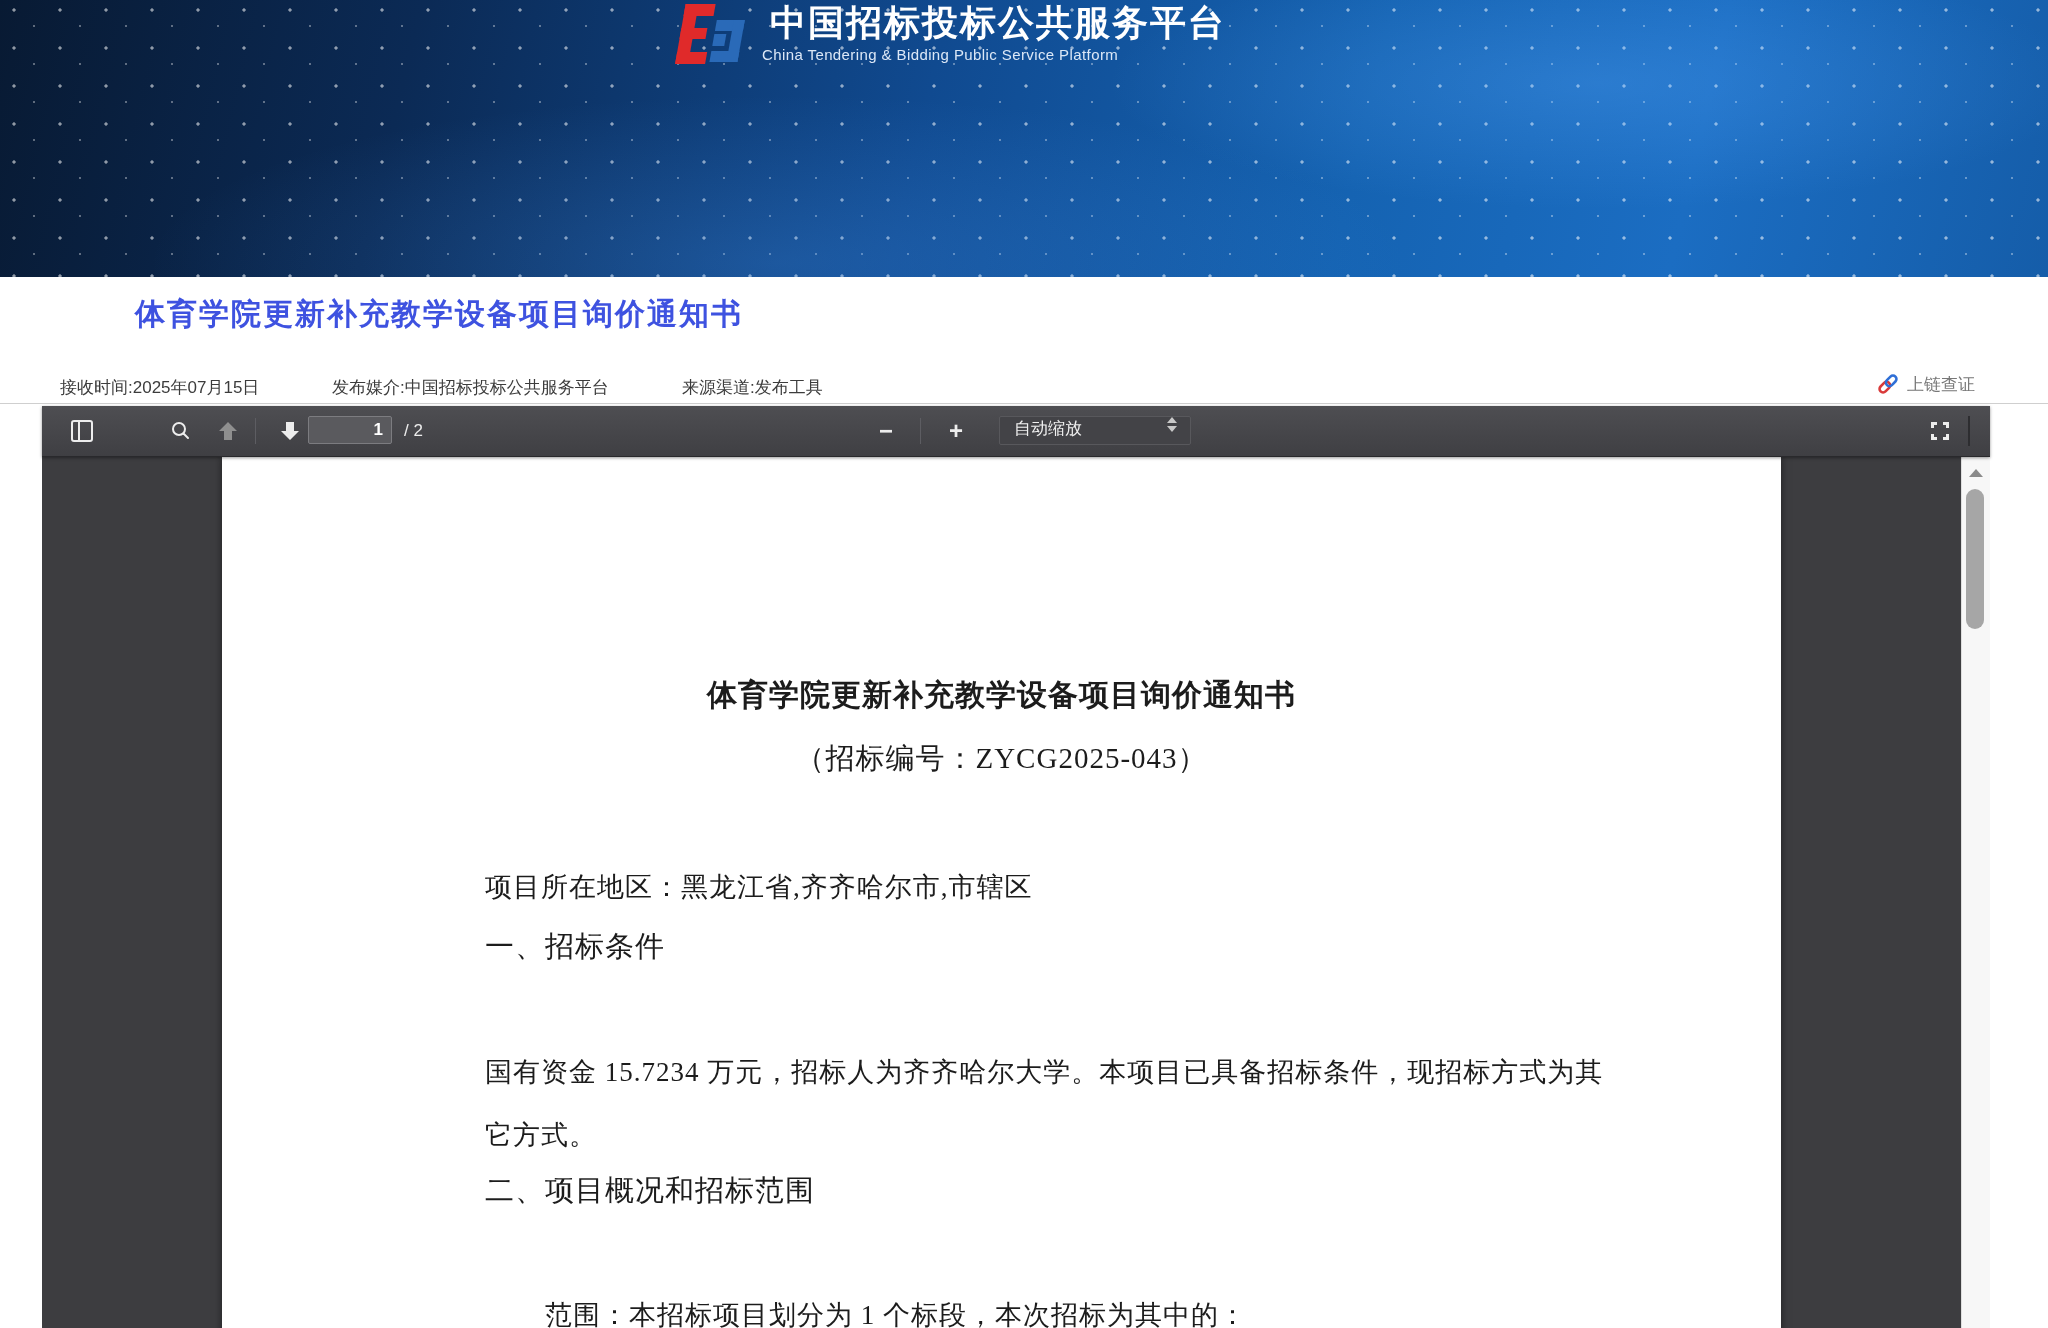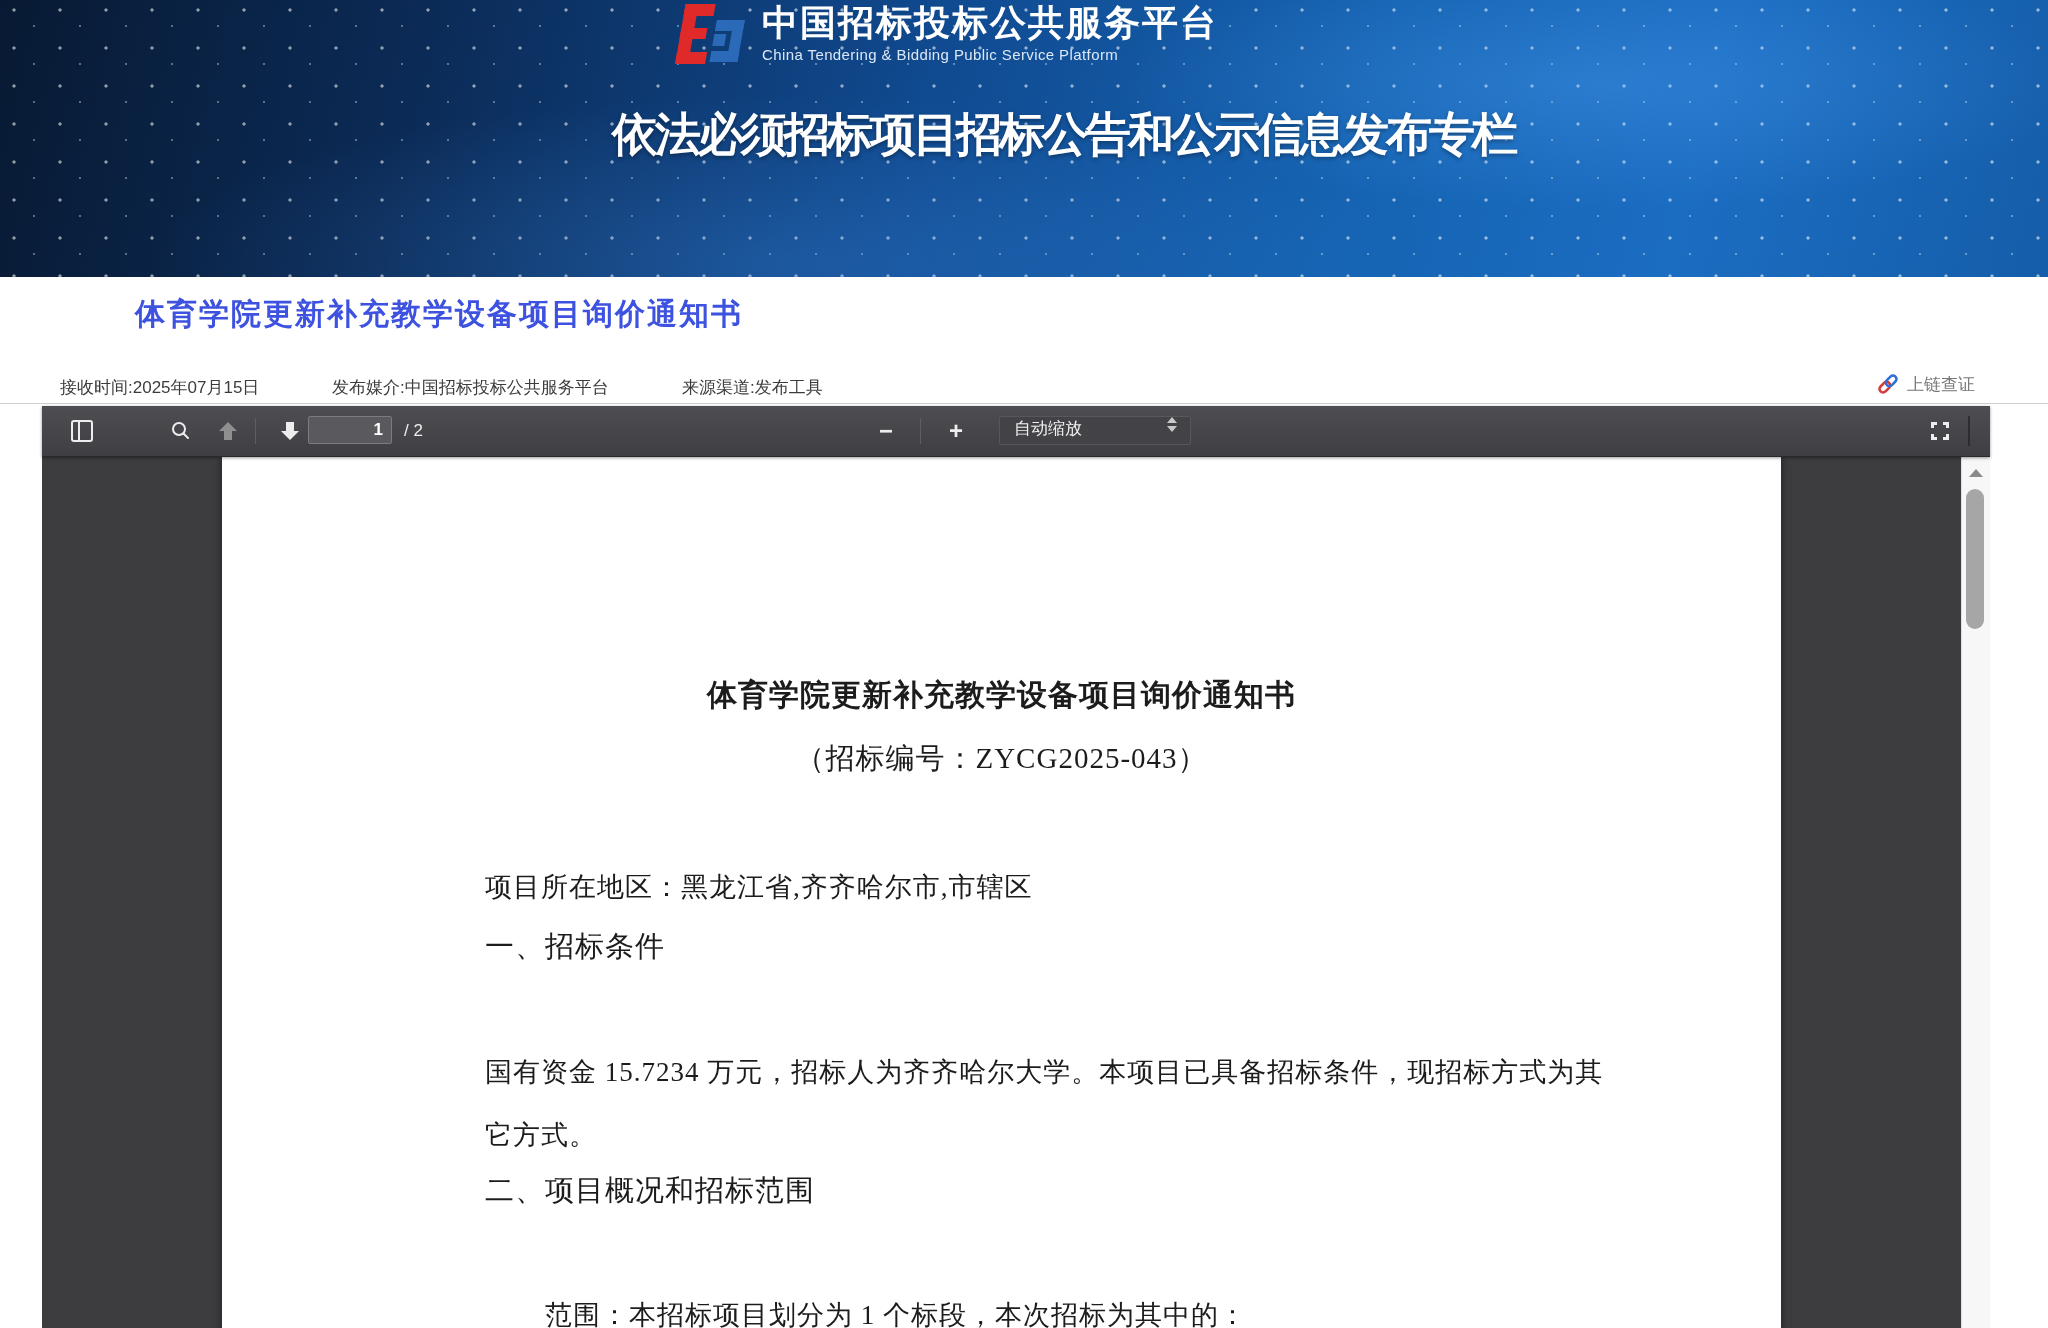--- a/index.html
+++ b/index.html
@@ -14,21 +14,21 @@
       radial-gradient(ellipse 700px 180px at 78% 30%, rgba(90,170,255,.28), rgba(0,0,0,0) 70%),
       radial-gradient(ellipse 900px 240px at 38% 95%, rgba(70,150,240,.25), rgba(0,0,0,0) 70%),
       radial-gradient(circle 1.6px at 14px 10px, rgba(255,255,255,.55) 98%, rgba(0,0,0,0)) ,
       radial-gradient(circle 1.2px at 34px 26px, rgba(255,255,255,.35) 98%, rgba(0,0,0,0)),
       linear-gradient(103deg,#081a33 0%,#0b2a55 20%,#104a90 45%,#1563b2 66%,#1b6dc2 82%,#155da9 100%);
     background-size:auto,auto,46px 38px,46px 38px,auto;
   }
   .logo-row{position:absolute;left:660px;top:2px;display:flex;align-items:flex-start;}
   .logo-svg{display:block;}
   .plat-text{margin-left:14px;}
-  .plat-title{color:#ffffff;font-size:36px;font-weight:bold;letter-spacing:2px;line-height:1.15;}
+  .plat-title{color:#ffffff;font-size:36px;font-weight:bold;letter-spacing:2px;line-height:1.15;margin-left:8px;}
   .plat-sub{color:#dce8f7;font-size:15px;margin-top:3px;letter-spacing:.4px;}
   .headline{
     position:absolute;left:612px;top:104px;color:#ffffff;font-weight:bold;
     font-size:46px;letter-spacing:-3px;white-space:nowrap;
     text-shadow:0 2px 4px rgba(0,0,0,.35);
   }
   .basis-note{
     position:absolute;left:1085px;top:226px;color:#ffffff;font-weight:bold;
     font-size:20px;white-space:nowrap;text-shadow:0 1px 2px rgba(0,0,0,.3);
   }
@@ -137,21 +137,20 @@
           <rect x="27" y="8" width="11" height="42" fill="#2a6ab8"></rect>
           <rect x="10" y="39" width="28" height="11" fill="#2a6ab8"></rect>
           <rect x="10" y="22" width="12" height="12" fill="#2a6ab8"></rect>
         </g>
       </svg>
       <div class="plat-text">
         <div class="plat-title">中国招标投标公共服务平台</div>
         <div class="plat-sub">China Tendering &amp; Bidding Public Service Platform</div>
       </div>
     </div>
-    <div class="headline">依法必须招标项目招标公告和公示信息发布专栏</div>
   </div>
 
   <div class="article-title">体育学院更新补充教学设备项目询价通知书</div>
 
   <div class="meta-item meta-1">接收时间:2025年07月15日</div>
   <div class="meta-item meta-2">发布媒介:中国招标投标公共服务平台</div>
   <div class="meta-item meta-3">来源渠道:发布工具</div>
 
   <div class="chain-verify">
     <svg width="24" height="24" viewBox="0 0 24 24">

